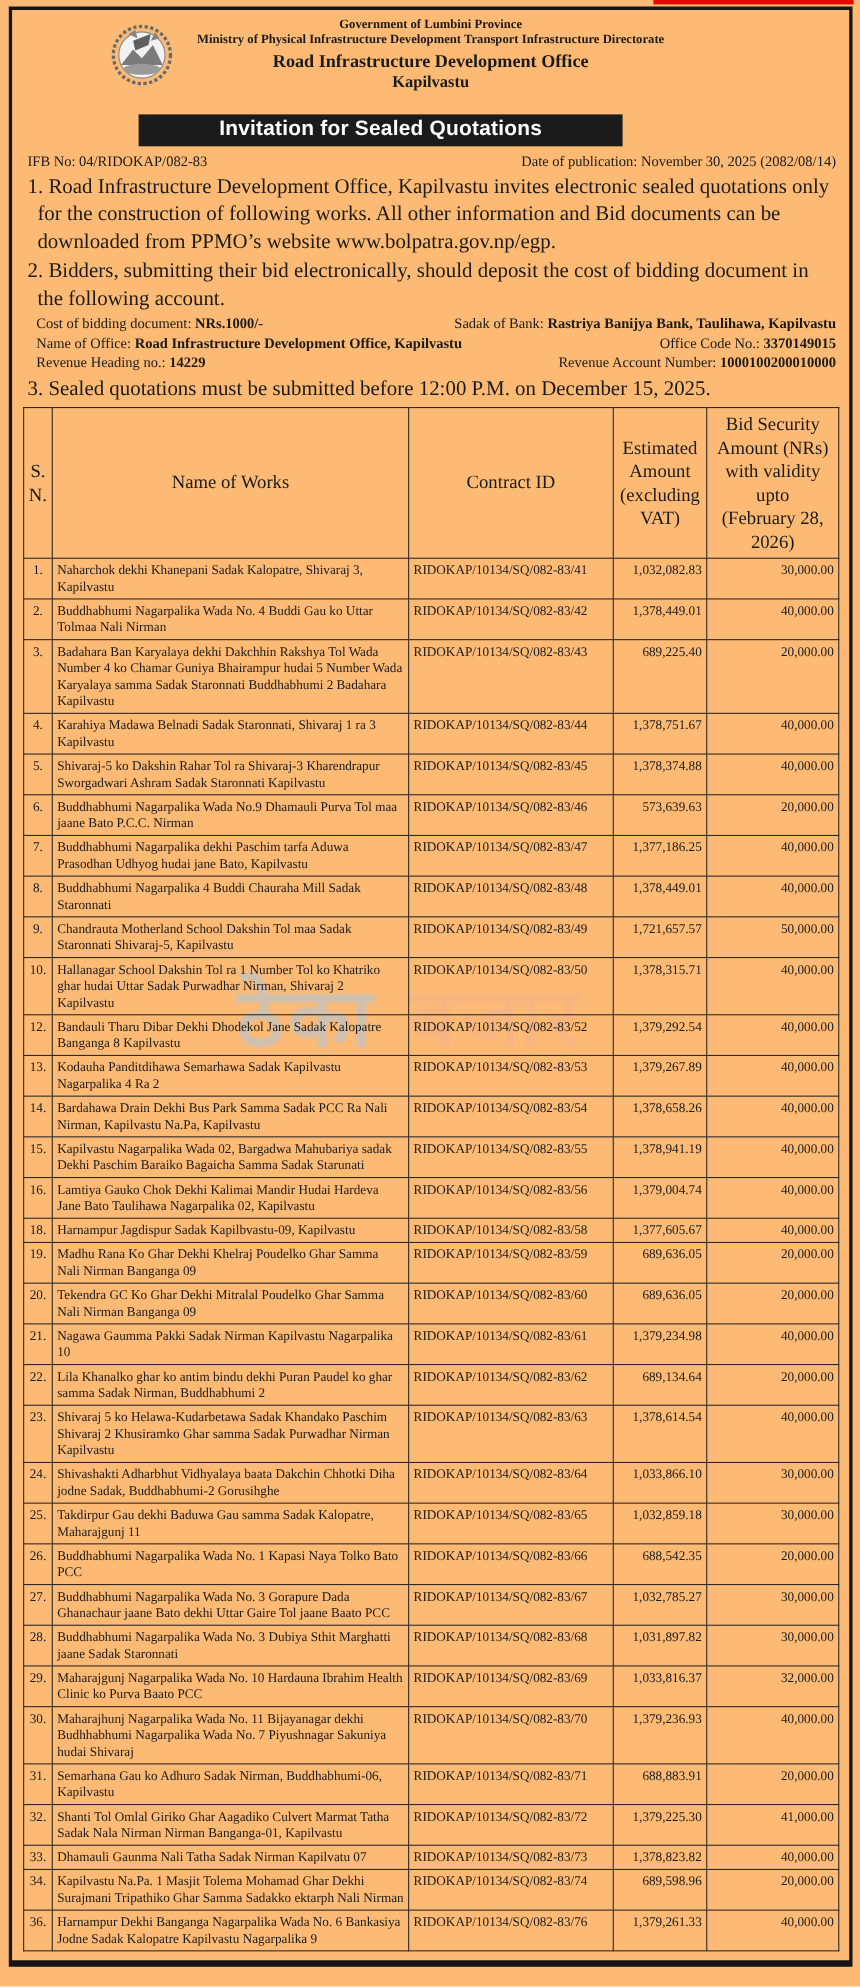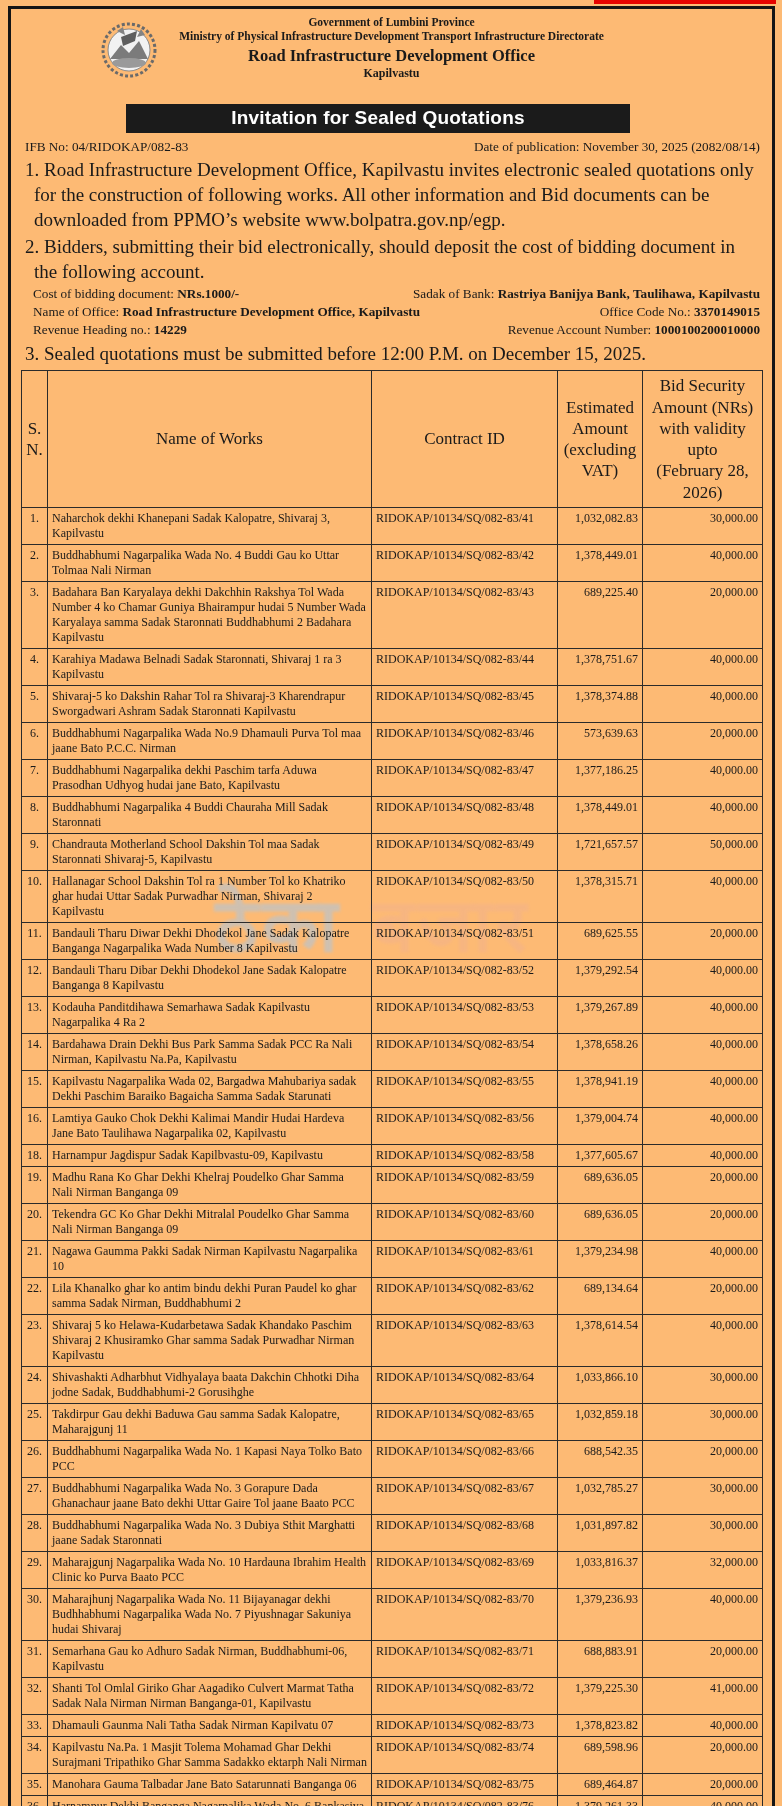--- a/index.html
+++ b/index.html
@@ -17,23 +17,23 @@
              font-family:"DejaVu Sans",sans-serif;pointer-events:none;}
   .watermark .w1{color:#a9c6e2;}
   .watermark .w2{color:#f2b28b;}
   .content{position:relative;z-index:1;}
 
   
   .masthead{position:relative;text-align:center;padding-top:2px;min-height:86px;}
   .emblem{position:absolute;left:76px;top:4px;width:64px;height:66px;}
   .mh-gov,.mh-ministry{font-size:11.5px;font-weight:bold;line-height:1.25;}
   .mh-office{font-size:16.5px;font-weight:bold;line-height:1.25;margin-top:2px;}
-  .mh-loc{font-size:12px;font-weight:bold;line-height:1.2;}
-
-  .title-bar{background:#1b1b1b;color:#fff;width:504px;margin:3px 0 4px 105px;text-align:center;
+  .mh-loc{font-size:15px;font-weight:bold;line-height:1.2;}
+
+  .title-bar{background:#1b1b1b;color:#fff;width:440px;margin:3px 0 4px 105px;text-align:center;
              font-family:"Liberation Sans","DejaVu Sans",sans-serif;font-weight:bold;font-size:19px;
              padding:3px 0 4px;letter-spacing:.2px;}
 
   .meta-row{display:flex;justify-content:space-between;font-size:13.2px;padding:1px 2px 0 4px;line-height:1.3;}
 
   .para{font-size:19px;line-height:1.32;margin:2px 2px 0 4px;padding-left:9px;text-indent:-9px;}
   .detail-line{display:flex;justify-content:space-between;font-size:13.2px;line-height:1.38;margin:0 2px 0 12px;}
   .detail-line .seg{white-space:nowrap;}
   b,.bold{font-weight:bold;}
 
@@ -194,27 +194,20 @@
     <td class="c-bid">50,000.00</td>
   </tr>
             <tr>
     <td class="c-sn">10.</td>
     <td class="c-name">Hallanagar School Dakshin Tol ra 1 Number Tol ko Khatriko ghar hudai Uttar Sadak Purwadhar Nirman, Shivaraj 2 Kapilvastu</td>
     <td class="c-contract">RIDOKAP/10134/SQ/082-83/50</td>
     <td class="c-est">1,378,315.71</td>
     <td class="c-bid">40,000.00</td>
   </tr>
             <tr>
-    <td class="c-sn">11.</td>
-    <td class="c-name">Bandauli Tharu Diwar Dekhi Dhodekol Jane Sadak Kalopatre  Banganga Nagarpalika Wada Number 8 Kapilvastu</td>
-    <td class="c-contract">RIDOKAP/10134/SQ/082-83/51</td>
-    <td class="c-est">689,625.55</td>
-    <td class="c-bid">20,000.00</td>
-  </tr>
-            <tr>
     <td class="c-sn">12.</td>
     <td class="c-name">Bandauli Tharu Dibar Dekhi Dhodekol Jane Sadak Kalopatre  Banganga 8 Kapilvastu</td>
     <td class="c-contract">RIDOKAP/10134/SQ/082-83/52</td>
     <td class="c-est">1,379,292.54</td>
     <td class="c-bid">40,000.00</td>
   </tr>
             <tr>
     <td class="c-sn">13.</td>
     <td class="c-name">Kodauha Panditdihawa Semarhawa Sadak Kapilvastu Nagarpalika 4  Ra 2</td>
     <td class="c-contract">RIDOKAP/10134/SQ/082-83/53</td>
@@ -355,27 +348,20 @@
     <td class="c-bid">40,000.00</td>
   </tr>
             <tr>
     <td class="c-sn">34.</td>
     <td class="c-name">Kapilvastu Na.Pa. 1 Masjit Tolema Mohamad Ghar Dekhi Surajmani Tripathiko Ghar Samma Sadakko ektarph Nali Nirman</td>
     <td class="c-contract">RIDOKAP/10134/SQ/082-83/74</td>
     <td class="c-est">689,598.96</td>
     <td class="c-bid">20,000.00</td>
   </tr>
             <tr>
-    <td class="c-sn">35.</td>
-    <td class="c-name">Manohara Gauma Talbadar Jane Bato Satarunnati Banganga 06</td>
-    <td class="c-contract">RIDOKAP/10134/SQ/082-83/75</td>
-    <td class="c-est">689,464.87</td>
-    <td class="c-bid">20,000.00</td>
-  </tr>
-            <tr>
     <td class="c-sn">36.</td>
     <td class="c-name">Harnampur Dekhi Banganga Nagarpalika Wada No. 6 Bankasiya Jodne Sadak Kalopatre Kapilvastu Nagarpalika  9</td>
     <td class="c-contract">RIDOKAP/10134/SQ/082-83/76</td>
     <td class="c-est">1,379,261.33</td>
     <td class="c-bid">40,000.00</td>
   </tr>
           </tbody>
       </table>
 
     </div>

